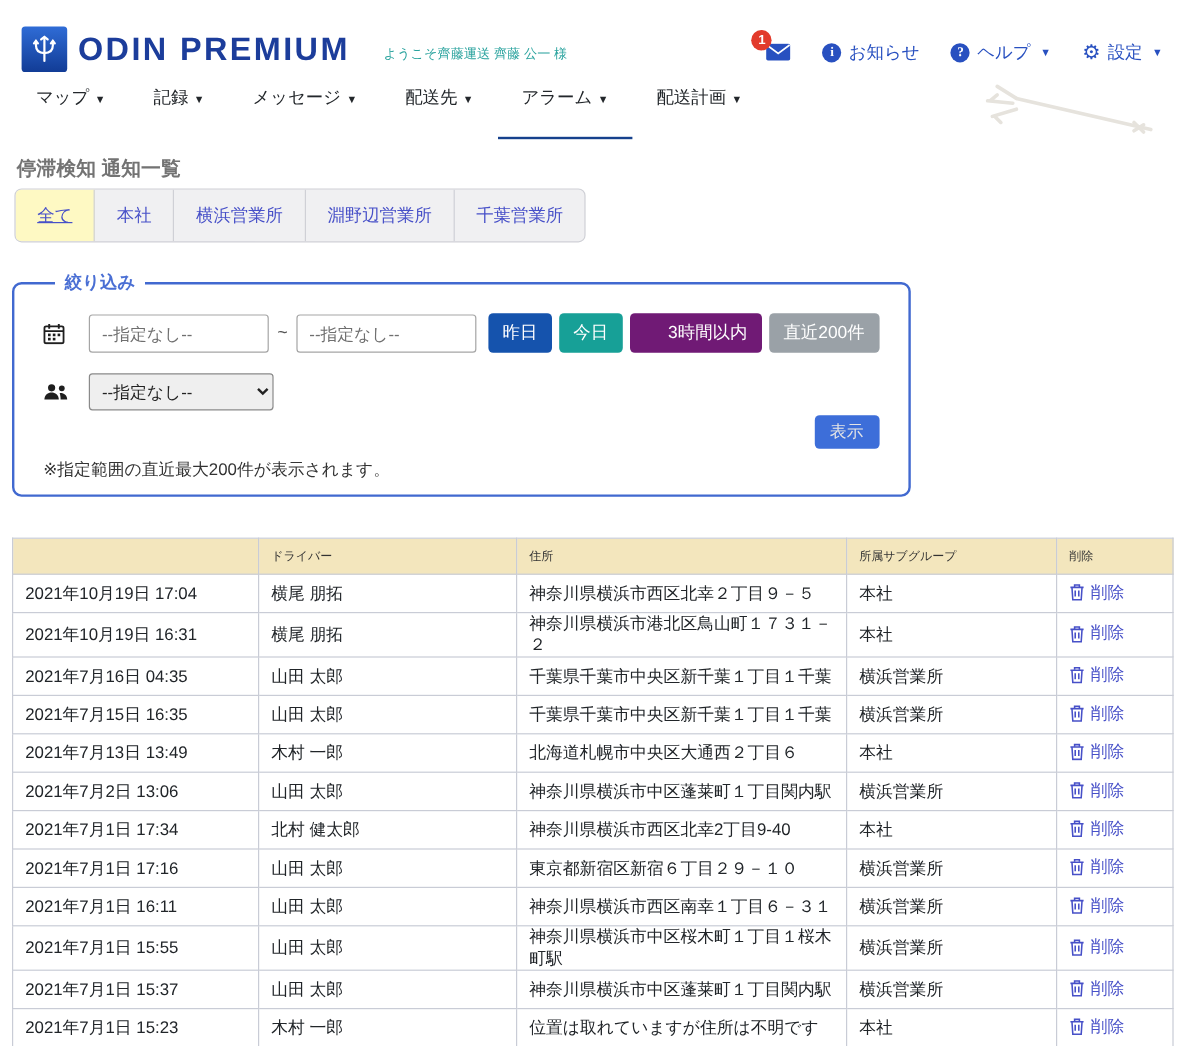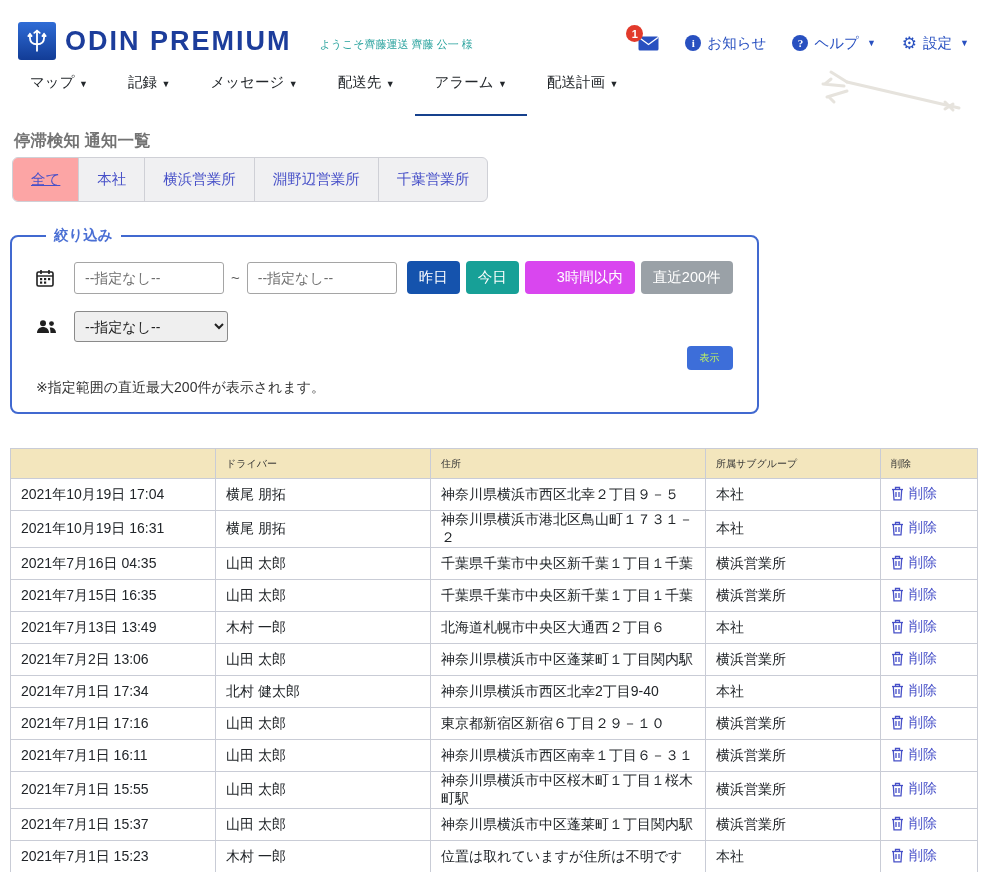--- a/index.html
+++ b/index.html
@@ -73,21 +73,21 @@
   .tabs {
     position: absolute; left: 12px; top: 157px;
     display: inline-flex; border: 1px solid #cfd0d6; border-radius: 6px;
     background: #f0f0f2; overflow: hidden;
   }
   .tab {
     padding: 12px 18px; font-size: 14.5px; color: #4750c8;
     border-right: 1px solid #cfd0d6; cursor: pointer; white-space: nowrap;
   }
   .tab:last-child { border-right: none; }
-  .tab.active { background: #fca5a5; text-decoration: underline; }
+  .tab.active { background: #fef9c3; text-decoration: underline; }
 
   
   .filter-box {
     position: absolute; left: 10px; top: 226px; width: 706px; height: 188px;
     border: 2px solid #4169d0; border-radius: 8px;
     padding: 6px 24px 10px;
   }
   .filter-box legend {
     margin-left: 10px; padding: 0 8px;
     font-size: 14.5px; font-weight: bold; color: #4a6fd4;
@@ -108,21 +108,21 @@
     font-family: "Liberation Sans", "DejaVu Sans", sans-serif;
   }
   .filter-row2 { display: flex; align-items: center; margin-top: 17px; }
   .driver-select {
     width: 154px; height: 31px; border: 1px solid #8a8a8a; border-radius: 3px;
     font-size: 14px; color: #222; padding: 0 6px;
     font-family: "Liberation Sans", "DejaVu Sans", sans-serif;
   }
   .show-row { display: flex; justify-content: flex-end; margin-top: 4px; }
   .show-btn {
-    border: none; color: #bef264; font-size: 10px; padding: 5px 13px;
+    border: none; color: #e5e5e5; font-size: 14px; padding: 5px 13px;
     border-radius: 4px; cursor: pointer;
     font-family: "Liberation Sans", "DejaVu Sans", sans-serif;
   }
   .note { margin-top: 9px; font-size: 14px; color: #333; }
 
   
   .alert-table {
     position: absolute; left: 10px; top: 448px; width: 967px;
     border-collapse: collapse; table-layout: fixed;
   }
@@ -237,21 +237,21 @@
         <rect x="4" y="12.5" width="2.2" height="2.2"></rect>
           <rect x="8" y="12.5" width="2.2" height="2.2"></rect>
       </svg>
     </span>
     <input class="date-input" type="text" placeholder="--指定なし--" style="">
     <span class="tilde">~</span>
     <input class="date-input" type="text" placeholder="--指定なし--" style="">
     <div class="quick-buttons">
       <button class="qbtn" style="background-color: rgb(21, 83, 173);">昨日</button>
       <button class="qbtn" style="background-color: rgb(23, 160, 151);">今日</button>
-      <button class="qbtn" style="background-color: #d946ef; padding-left: 32px;">3時間以内</button>
+      <button class="qbtn" style="background-color: #701a75; padding-left: 32px;">3時間以内</button>
       <button class="qbtn" style="background-color: rgb(154, 161, 167);">直近200件</button>
     </div>
   </div>
 
   <div class="filter-row2">
     <span class="icon-cell">
       <svg width="21" height="16" viewBox="0 0 21 16" fill="#1f1f1f">
         <circle cx="7" cy="4.2" r="3"></circle>
         <path d="M1 14 c0 -4 3 -6 6 -6 c3 0 6 2 6 6 z"></path>
         <circle cx="15.5" cy="4.6" r="2.4"></circle>

